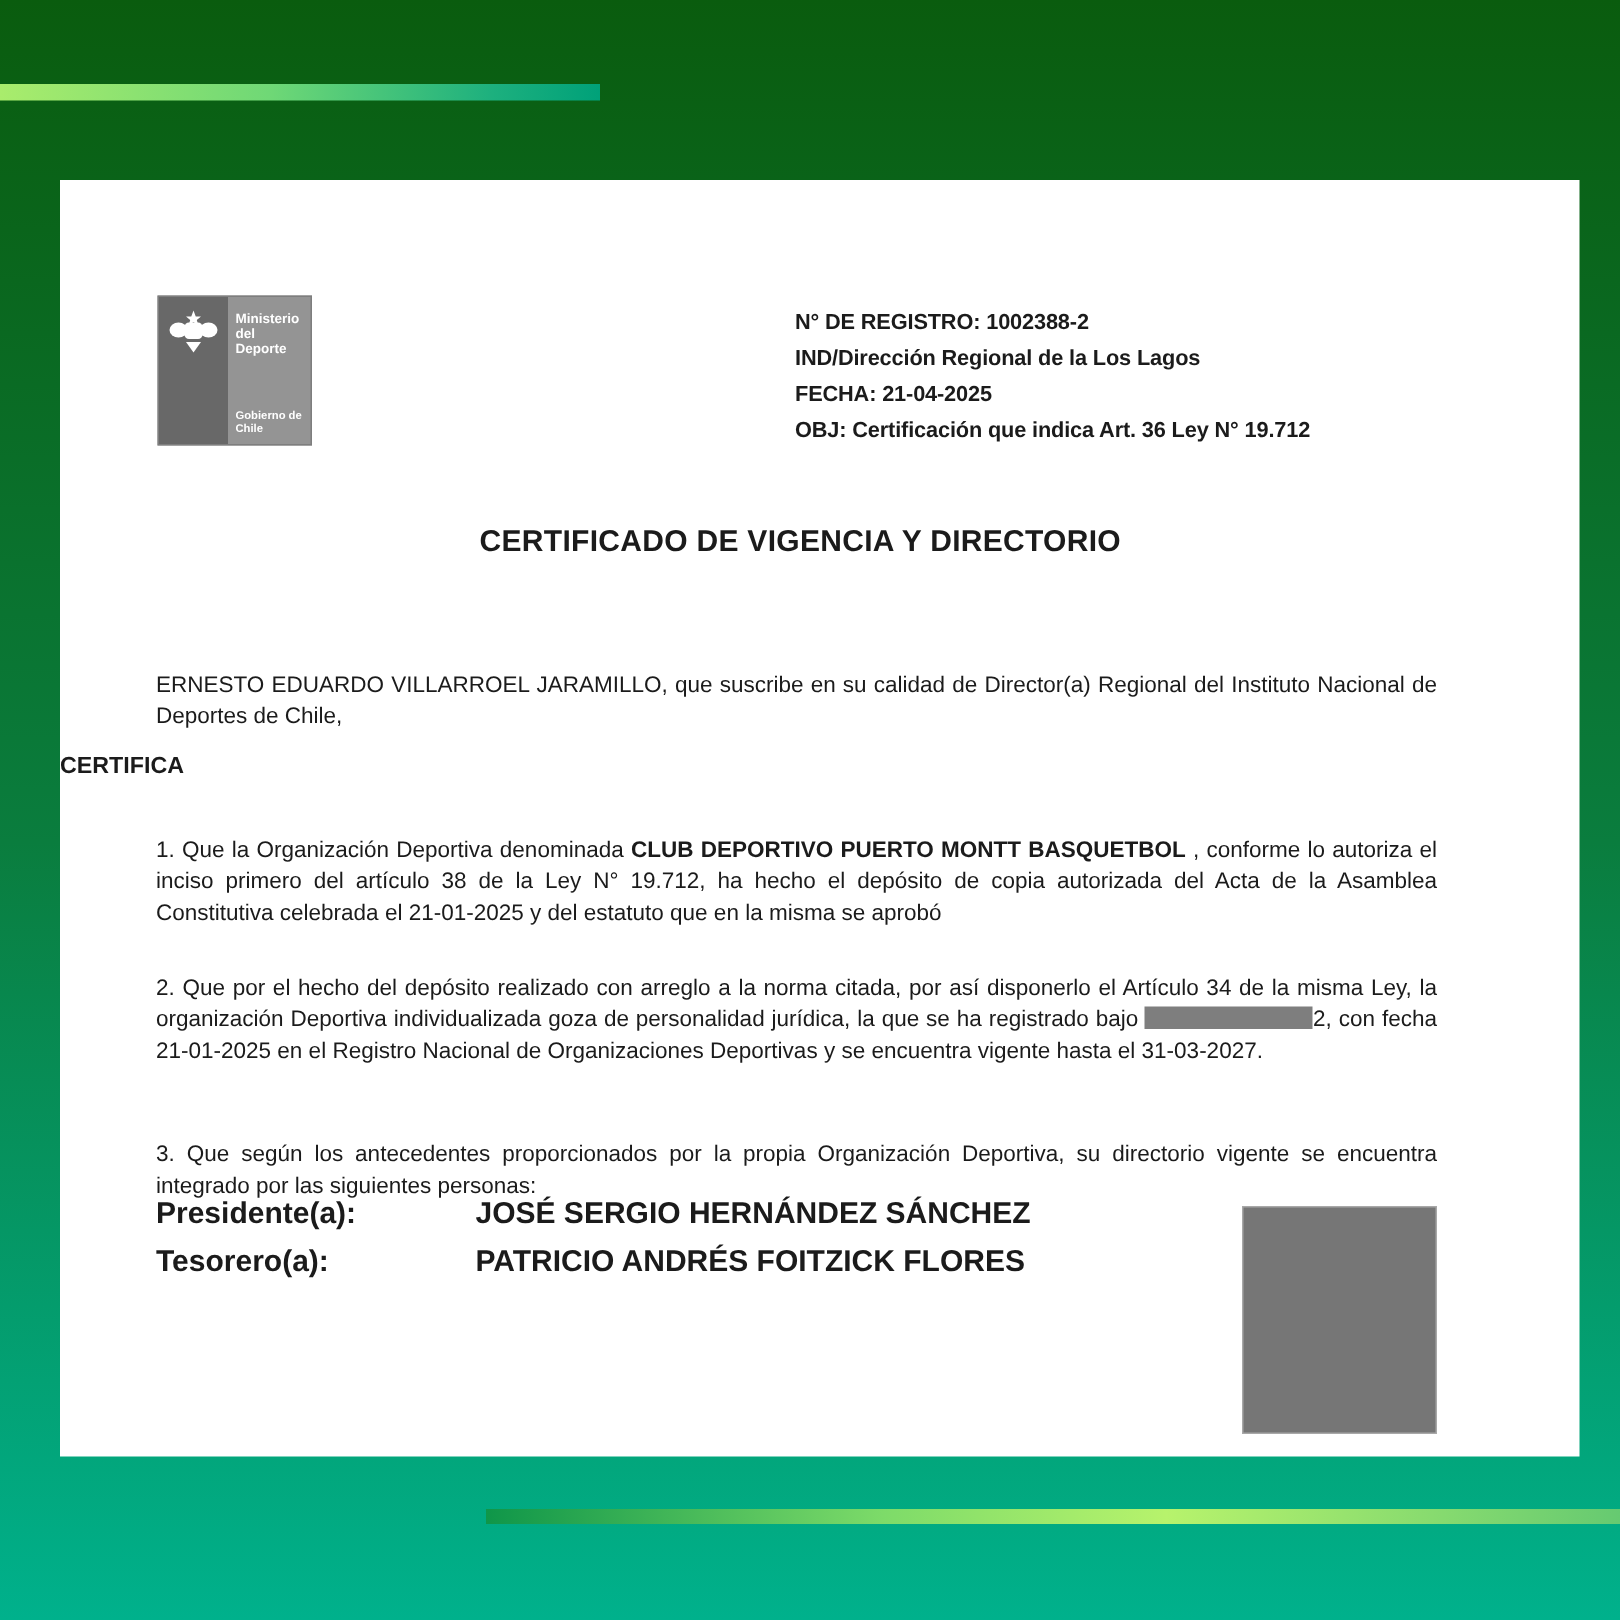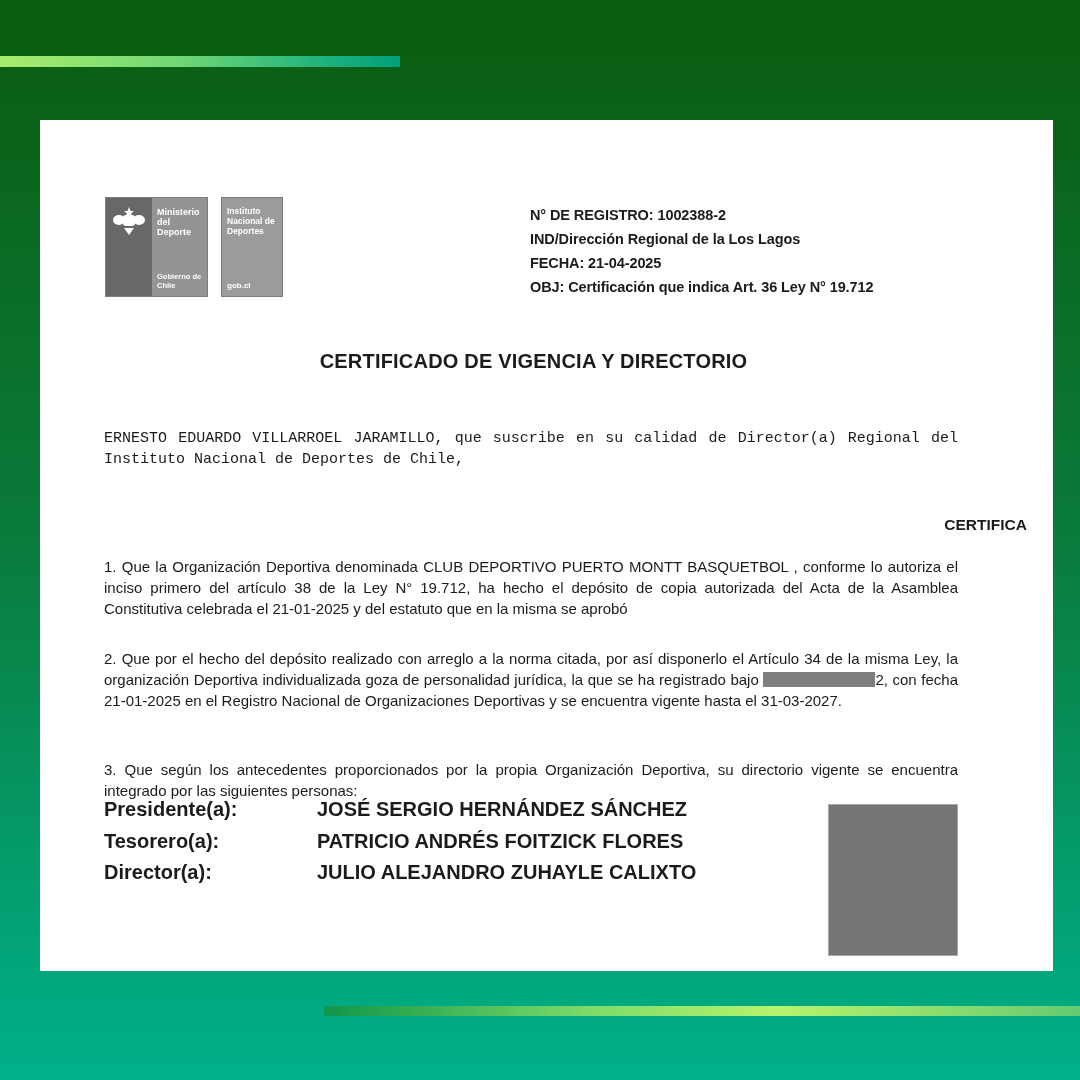--- a/index.html
+++ b/index.html
@@ -13,43 +13,43 @@
     background:linear-gradient(90deg,#a9ec6c 0%,#6fd876 45%,#1db07e 82%,#00a179 100%);
   }
   .bottom-bar{
     position:absolute;left:324px;top:1006px;width:756px;height:10px;
     background:linear-gradient(90deg,#0f9649 0%,#7ddb69 35%,#b7f36c 60%,#66ca71 100%);
   }
   .card{
     position:absolute;left:40px;top:120px;width:1013px;height:851px;background:#ffffff;
   }
   
-  .logos{position:absolute;left:65px;top:77px;display:flex;gap:13px;}
+  .logos{position:absolute;left:65px;top:77px;display:flex;gap:26px;}
   .logo-box{position:relative;box-sizing:border-box;border:1px solid #7e7e7e;}
   .logo-mindep{width:103px;height:100px;background:#949494;}
   .logo-mindep .strip{position:absolute;left:0;top:0;width:46px;height:100%;background:#686868;}
   .logo-mindep .emblem{position:absolute;left:5px;top:7px;}
   .logo-text{position:absolute;color:#ffffff;font-weight:700;white-space:pre-line;}
   .logo-mindep .ttl{left:51px;top:9px;font-size:9px;line-height:10px;}
   .logo-mindep .ftr{left:51px;bottom:6px;font-size:7.5px;}
   .logo-ind{width:62px;height:100px;background:#9b9b9b;}
   .logo-ind .ttl{left:5px;top:8px;font-size:8.5px;line-height:10px;}
   .logo-ind .ftr{left:5px;bottom:6px;font-size:8px;}
   
   .registry{position:absolute;left:490px;top:83px;font-size:14.5px;font-weight:700;line-height:24px;letter-spacing:-0.1px;}
   
   .doc-title{position:absolute;left:0;right:26px;top:230px;text-align:center;font-size:20px;font-weight:700;letter-spacing:0.2px;}
   
   .para{position:absolute;left:64px;width:854px;font-size:15px;line-height:21px;text-align:justify;}
-  .intro{top:308px;font-family:Liberation Mono, monospace;}
-  .certifica{position:absolute;left:0;right:26px;top:396px;text-align:right;font-size:15.5px;font-weight:700;}
+  .intro{top:326px;}
+  .certifica{position:absolute;left:0;right:26px;top:382px;text-align:left;font-size:15.5px;font-weight:700;}
   .p1{top:436px;}
   .p2{top:528px;}
   .p3{top:639px;}
-  .bold{font-weight:400;}
+  .bold{font-weight:700;}
   .redact{display:inline-block;width:112px;height:15px;background:#7e7e7e;vertical-align:-2px;}
   
   .board{position:absolute;left:64px;top:674px;width:700px;}
   .board-row{height:31.4px;display:flex;align-items:center;font-size:20px;font-weight:700;}
   .board-role{width:213px;}
   
   .photo-box{position:absolute;left:789px;top:685px;width:128px;height:150px;background:#767676;box-shadow:0 0 0 1px #a8a8a8;}
 </style>
 </head>
 <body>
@@ -68,26 +68,20 @@
           <ellipse cx="28" cy="15" rx="6" ry="5" fill="#ffffff"></ellipse>
           <rect x="12" y="10" width="12" height="11" rx="3" fill="#ffffff"></rect>
           <polygon points="13,23 23,23 18,30" fill="#ffffff"></polygon>
           <polygon points="18,2 19.5,6 23,6 20.2,8.3 21.3,12 18,9.7 14.7,12 15.8,8.3 13,6 16.5,6" fill="#ffffff"></polygon>
         </svg>
       </span>
       <span class="logo-text ttl">Ministerio del
 Deporte</span>
       <span class="logo-text ftr">Gobierno de Chile</span>
     </div>
-    <div class="logo-box logo-ind">
-      <span class="logo-text ttl">Instituto
-Nacional de
-Deportes</span>
-      <span class="logo-text ftr">gob.cl</span>
-    </div>
   </div>
 
   <div class="registry">
     <div>N° DE REGISTRO: 1002388-2</div>
     <div>IND/Dirección Regional de la Los Lagos</div>
     <div>FECHA: 21-04-2025</div>
     <div>OBJ: Certificación que indica Art. 36 Ley N° 19.712</div>
   </div>
 
   <div class="doc-title">CERTIFICADO DE VIGENCIA Y DIRECTORIO</div>
@@ -104,21 +98,17 @@
 
   <div class="board">
     <div class="board-row">
       <span class="board-role">Presidente(a):</span>
       <span class="board-name">JOSÉ SERGIO HERNÁNDEZ SÁNCHEZ</span>
     </div>
     <div class="board-row">
       <span class="board-role">Tesorero(a):</span>
       <span class="board-name">PATRICIO ANDRÉS FOITZICK FLORES</span>
     </div>
-    <div class="board-row">
-      <span class="board-role">Director(a):</span>
-      <span class="board-name">JULIO ALEJANDRO ZUHAYLE CALIXTO</span>
-    </div>
   </div>
 
   <div class="photo-box"></div>
 
 </div>
 
 </body></html>

